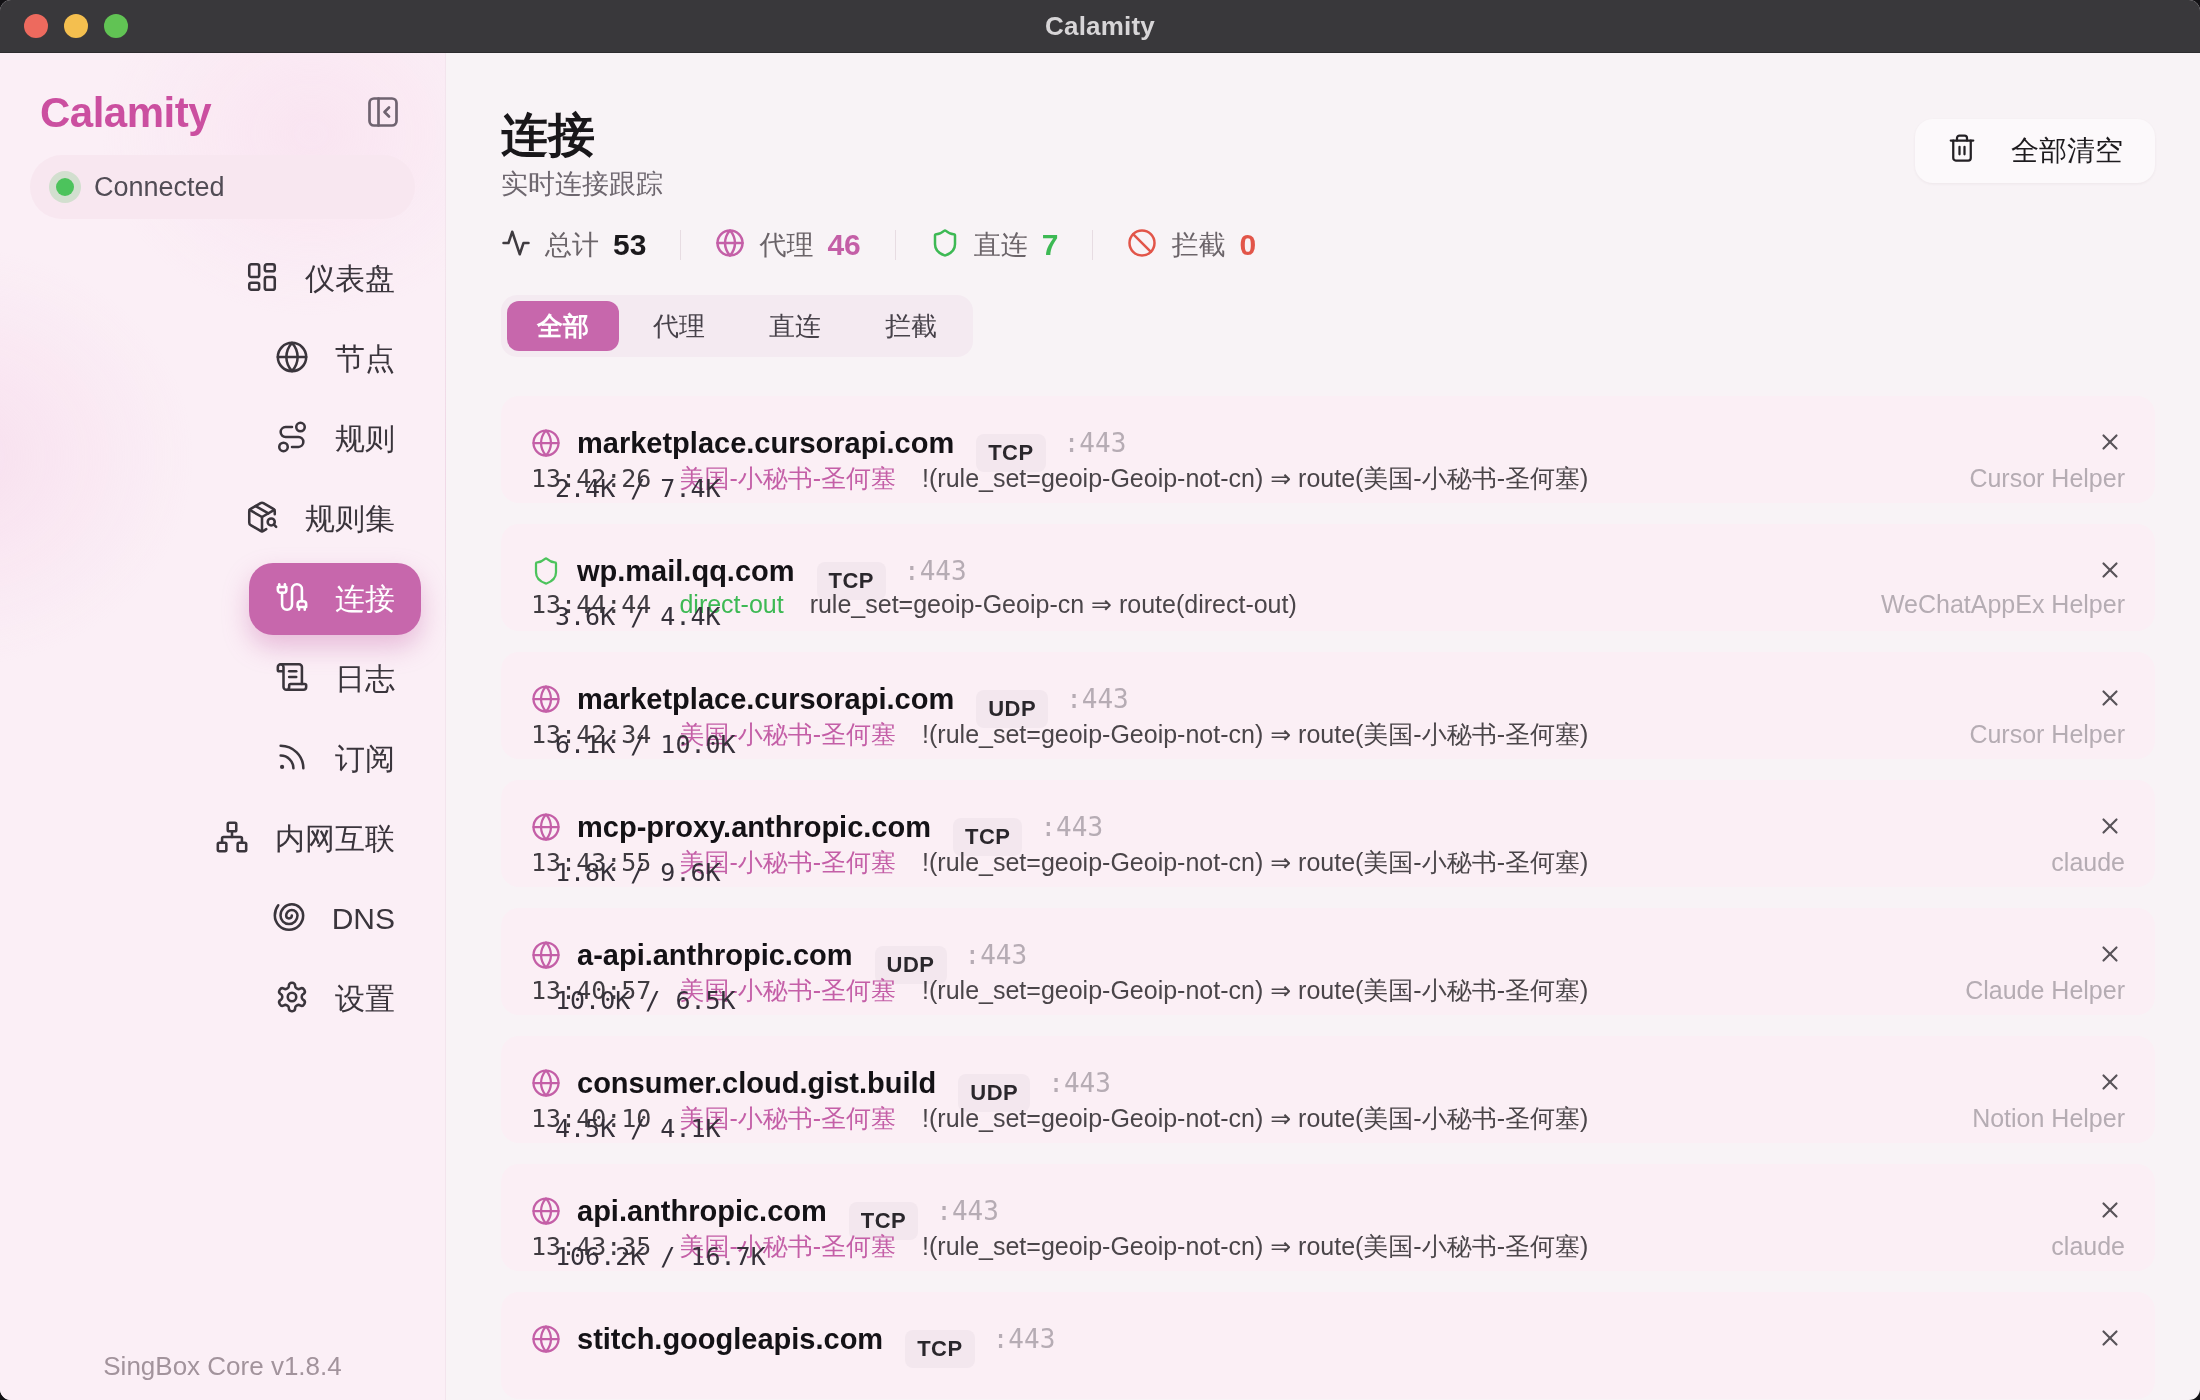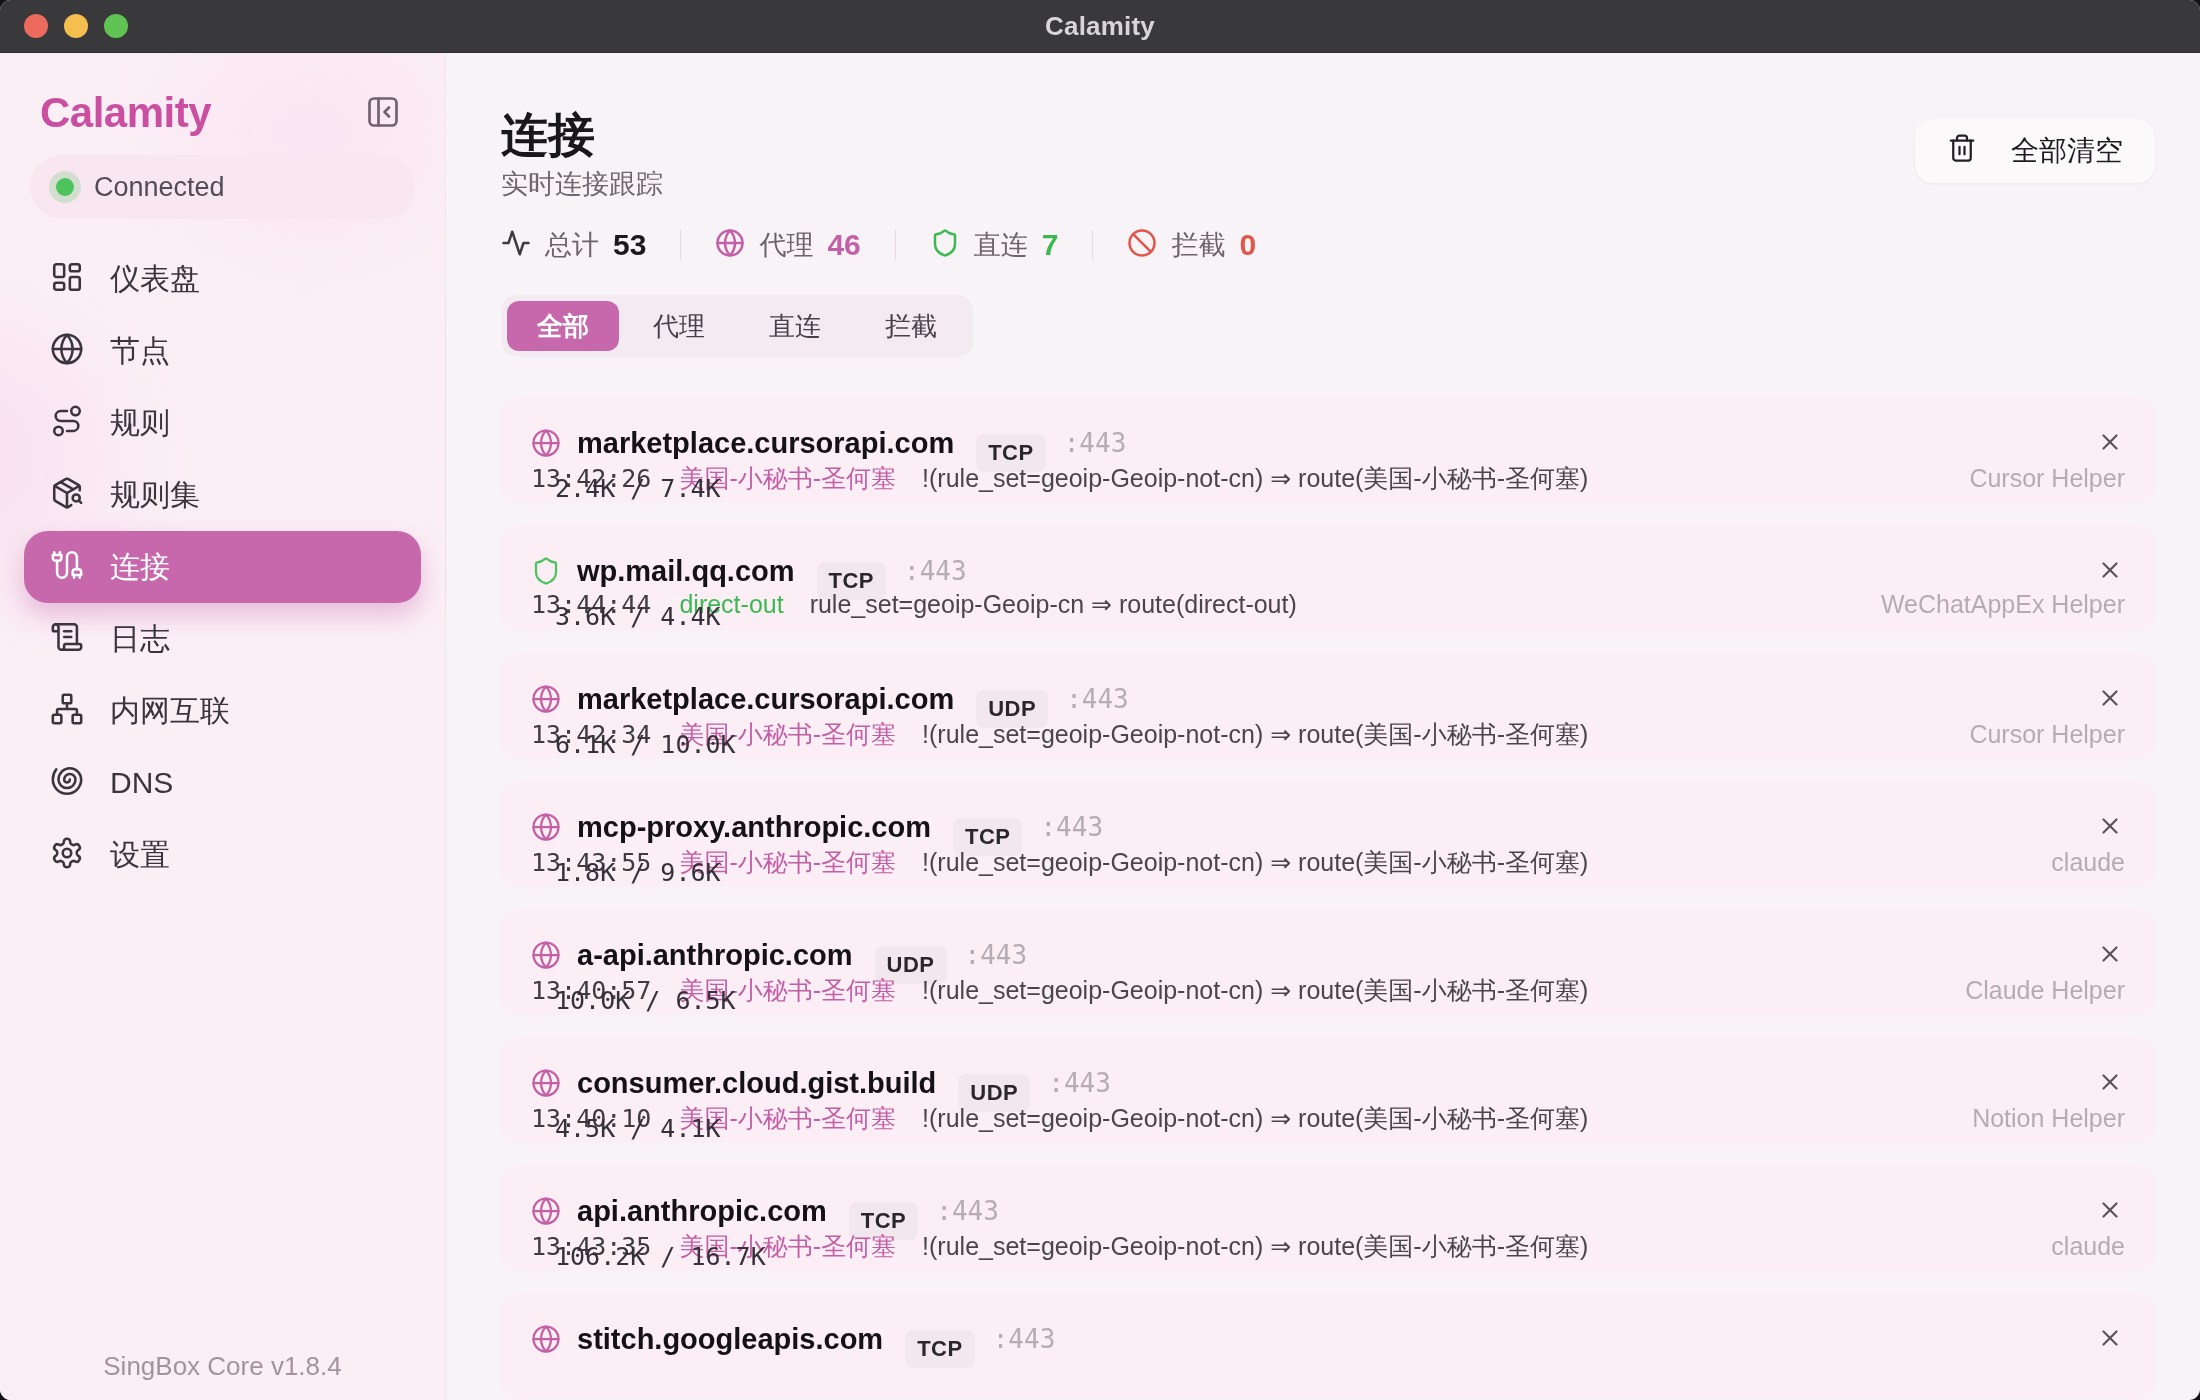--- a/index.html
+++ b/index.html
@@ -33,21 +33,21 @@
   .logo{font-size:42px;font-weight:700;color:#cb4fa0;letter-spacing:-.5px;}
   .collapse-btn{background:none;border:none;cursor:pointer;color:#6f6370;padding:4px;display:flex;}
   .collapse-btn svg{width:36px;height:36px;}
 
   .status-pill{margin:18px 6px 0 6px;height:64px;border-radius:32px;background:#f8e7f0;
     display:flex;align-items:center;gap:20px;padding:0 26px;}
   .status-dot{width:18px;height:18px;border-radius:50%;background:var(--conn-green);
     box-shadow:0 0 0 7px rgba(76,195,92,.22);}
   .status-label{font-size:27px;color:#514c55;}
 
-  .nav{margin-top:24px;display:flex;flex-direction:column;gap:0;}
+  .nav{margin-top:24px;display:flex;flex-direction:column;gap:8px;align-items:flex-end;}
   .nav-item{height:72px;border-radius:24px;display:flex;align-items:center;gap:26px;
     padding:0 26px;color:#3a353c;cursor:pointer;}
   .nav-item svg{width:34px;height:34px;flex:0 0 34px;}
   .nav-label{font-size:30px;font-weight:500;}
   .nav-item.active{background:var(--accent);color:#fff;
     box-shadow:0 12px 26px rgba(199,103,172,.38);}
 
   .side-footer{position:absolute;left:0;right:0;bottom:18px;text-align:center;
     font-size:26px;color:#a2939c;}
 
@@ -267,20 +267,26 @@
           <span class="nav-label">连接</span>
         </div>
         <div class="nav-item">
           <span><svg viewBox="0 0 24 24" fill="none" stroke="currentColor" stroke-width="1.8" stroke-linecap="round" stroke-linejoin="round" width="34" height="34">
                 <use href="#i-logs"></use>
               </svg></span>
           <span class="nav-label">日志</span>
         </div>
         <div class="nav-item">
           <span><svg viewBox="0 0 24 24" fill="none" stroke="currentColor" stroke-width="1.8" stroke-linecap="round" stroke-linejoin="round" width="34" height="34">
+                <use href="#i-rss"></use>
+              </svg></span>
+          <span class="nav-label">订阅</span>
+        </div>
+        <div class="nav-item">
+          <span><svg viewBox="0 0 24 24" fill="none" stroke="currentColor" stroke-width="1.8" stroke-linecap="round" stroke-linejoin="round" width="34" height="34">
                 <use href="#i-network"></use>
               </svg></span>
           <span class="nav-label">内网互联</span>
         </div>
         <div class="nav-item">
           <span><svg viewBox="0 0 24 24" fill="none" stroke="currentColor" stroke-width="1.8" stroke-linecap="round" stroke-linejoin="round" width="34" height="34">
                 <use href="#i-dns"></use>
               </svg></span>
           <span class="nav-label">DNS</span>
         </div>

